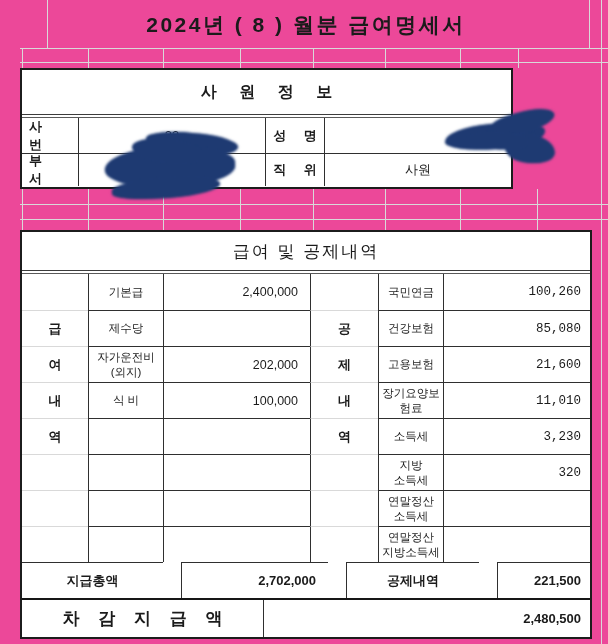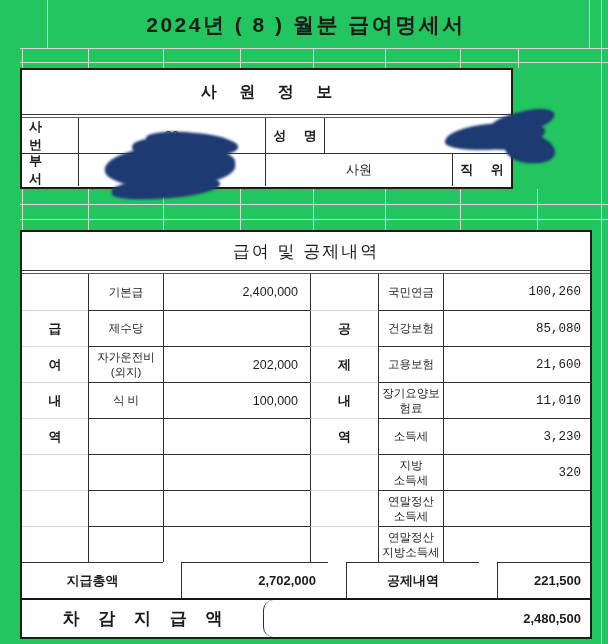--- a/index.html
+++ b/index.html
@@ -1,17 +1,17 @@
 <!DOCTYPE html>
 <html><head>
 <meta charset="utf-8">
 <style>
   html,body{margin:0;padding:0;background:#fff;}
   .sheet{
-    position:relative;width:608px;height:644px;background:#22c55e;
+    position:relative;width:608px;height:644px;background:#ec4899;
     font-family:"Liberation Sans","DejaVu Sans",sans-serif;color:#1b1b1b;
     overflow:hidden;
   }
   
   .gl{position:absolute;background:#d9d9d9;}
   .gl-h{height:1px;}
   .gl-v{width:1px;}
   
   .tbl{position:absolute;background:#fff;border:2px solid #1c1c1c;box-sizing:border-box;}
   .double-sep{height:4px;border-top:1.5px solid #3c3c3c;border-bottom:1.5px solid #5a5a5a;box-sizing:border-box;}
@@ -40,21 +40,21 @@
   .c-vlab2{width:68px;font-size:13px;font-weight:bold;}
   .c-item2{width:65px;font-size:11.5px;line-height:1.3;text-align:center;white-space:pre-line;}
   .c-amt2{flex:1;justify-content:flex-end;padding-right:9px;font-size:12.5px;font-family:Liberation Mono, monospace;}
   .totrow{height:36px;font-weight:bold;gap:18px;}
   .c-tlab1{width:141px;font-size:13px;}
   .c-tamt1{width:147px;justify-content:flex-end;padding-right:12px;font-size:13px;}
   .c-tlab2{width:133px;font-size:13px;}
   .c-tamt2{flex:1;justify-content:flex-end;padding-right:9px;font-size:13px;}
   .netrow{height:39px;border-top:2px solid #161616;font-weight:bold;}
   .c-nlab{width:241px;font-size:17px;letter-spacing:7px;padding-left:7px;}
-  .c-namt{flex:1;justify-content:flex-end;padding-right:9px;font-size:13px;border-radius:10px;}
+  .c-namt{flex:1;justify-content:flex-end;padding-right:9px;font-size:13px;}
   
   .title{position:absolute;left:20px;top:6px;width:572px;height:38px;
     display:flex;align-items:center;justify-content:center;
     font-size:21px;font-weight:bold;letter-spacing:2.5px;}
   
   .scribble{position:absolute;filter:blur(1.1px);}
   .lump{position:absolute;background:#1e3a72;box-shadow:0 0 2px #24407a;}
 </style>
 </head>
 <body>
@@ -94,22 +94,22 @@
     <div class="double-sep"></div>
     <div class="row emp-row">
       <div class="cell lab">사 번</div>
       <div class="cell val c-eval1 b-l">33</div>
       <div class="cell lab c-elab2 b-l">성 명</div>
       <div class="cell val c-eval2 b-l"></div>
     </div>
     <div class="row emp-row">
       <div class="cell lab b-t" style="width:56px;">부 서</div>
       <div class="cell val c-eval1 b-l b-t"></div>
+      <div class="cell lab c-elab2 b-l b-t">직 위</div>
       <div class="cell val c-eval2 b-l b-t">사원</div>
-      <div class="cell lab c-elab2 b-l b-t">직 위</div>
     </div>
   </div>
   <style>.emp-row .lab:first-child{width:56px;}</style>
 
   <div class="tbl" style="left:20px;top:230px;width:572px;">
     <div class="pay-header">급여 및 공제내역</div>
     <div class="double-sep"></div>
 
     <div class="row prow">
       <div class="cell c-vlab"></div>

